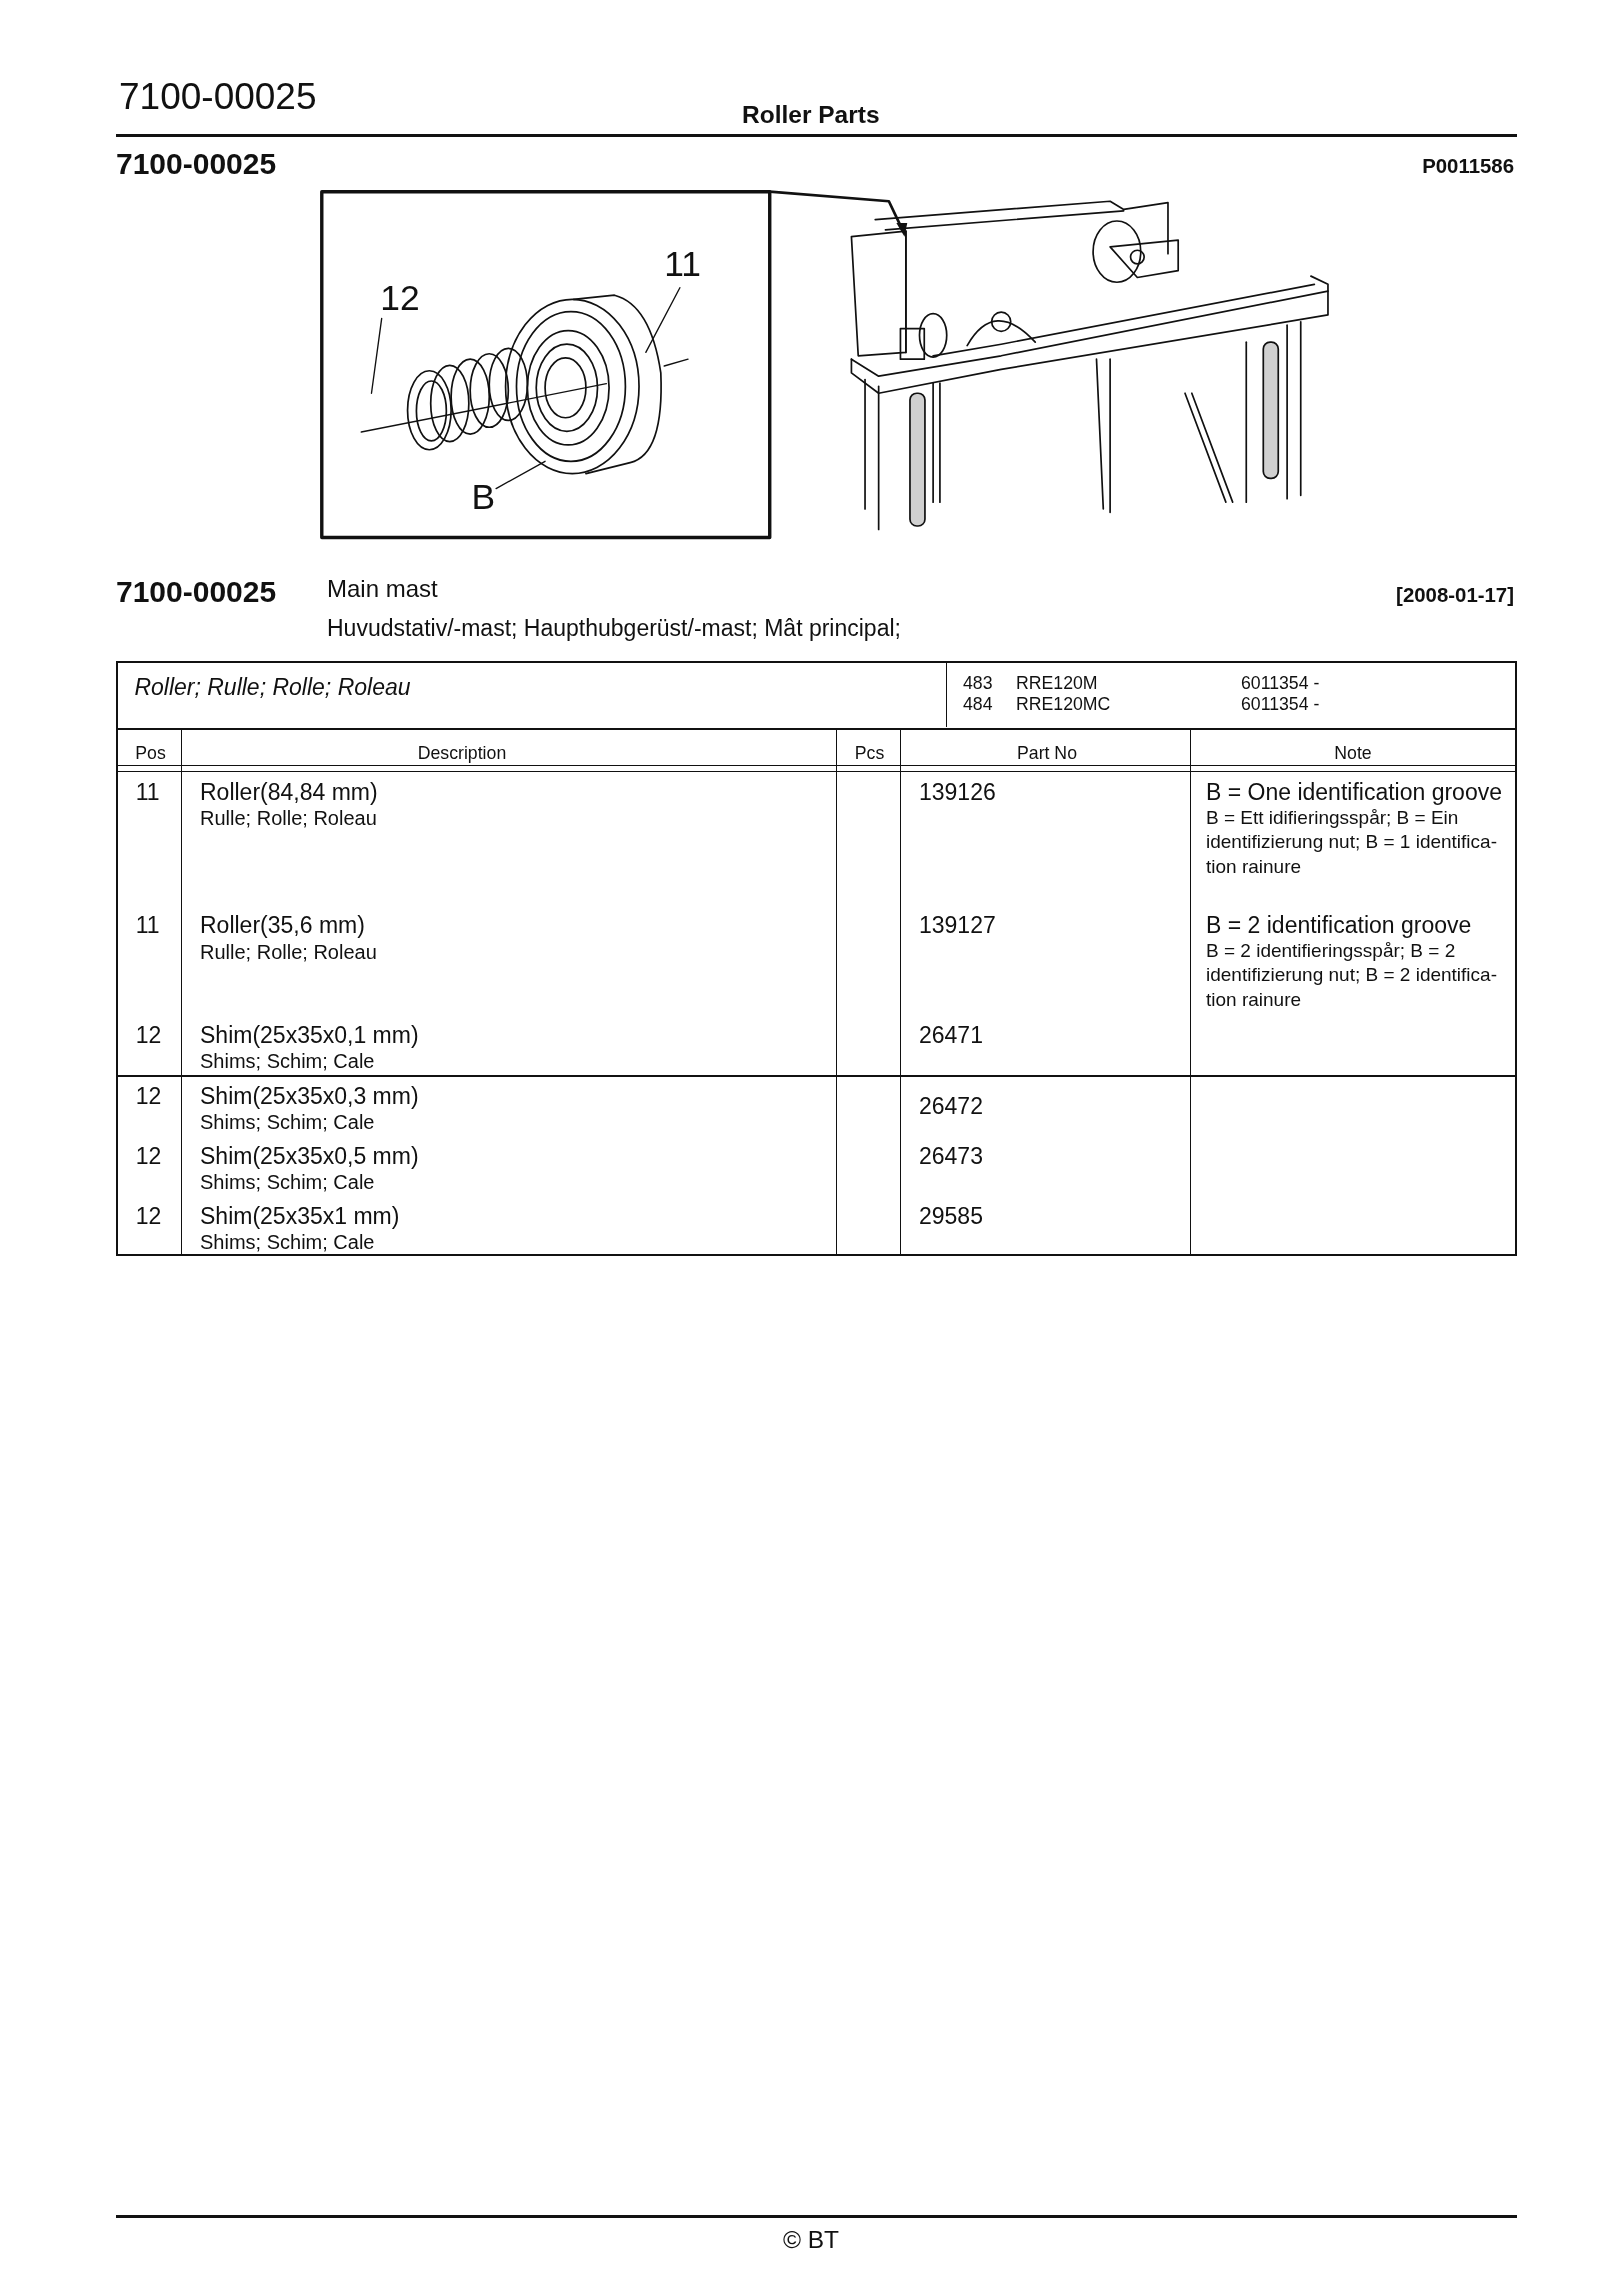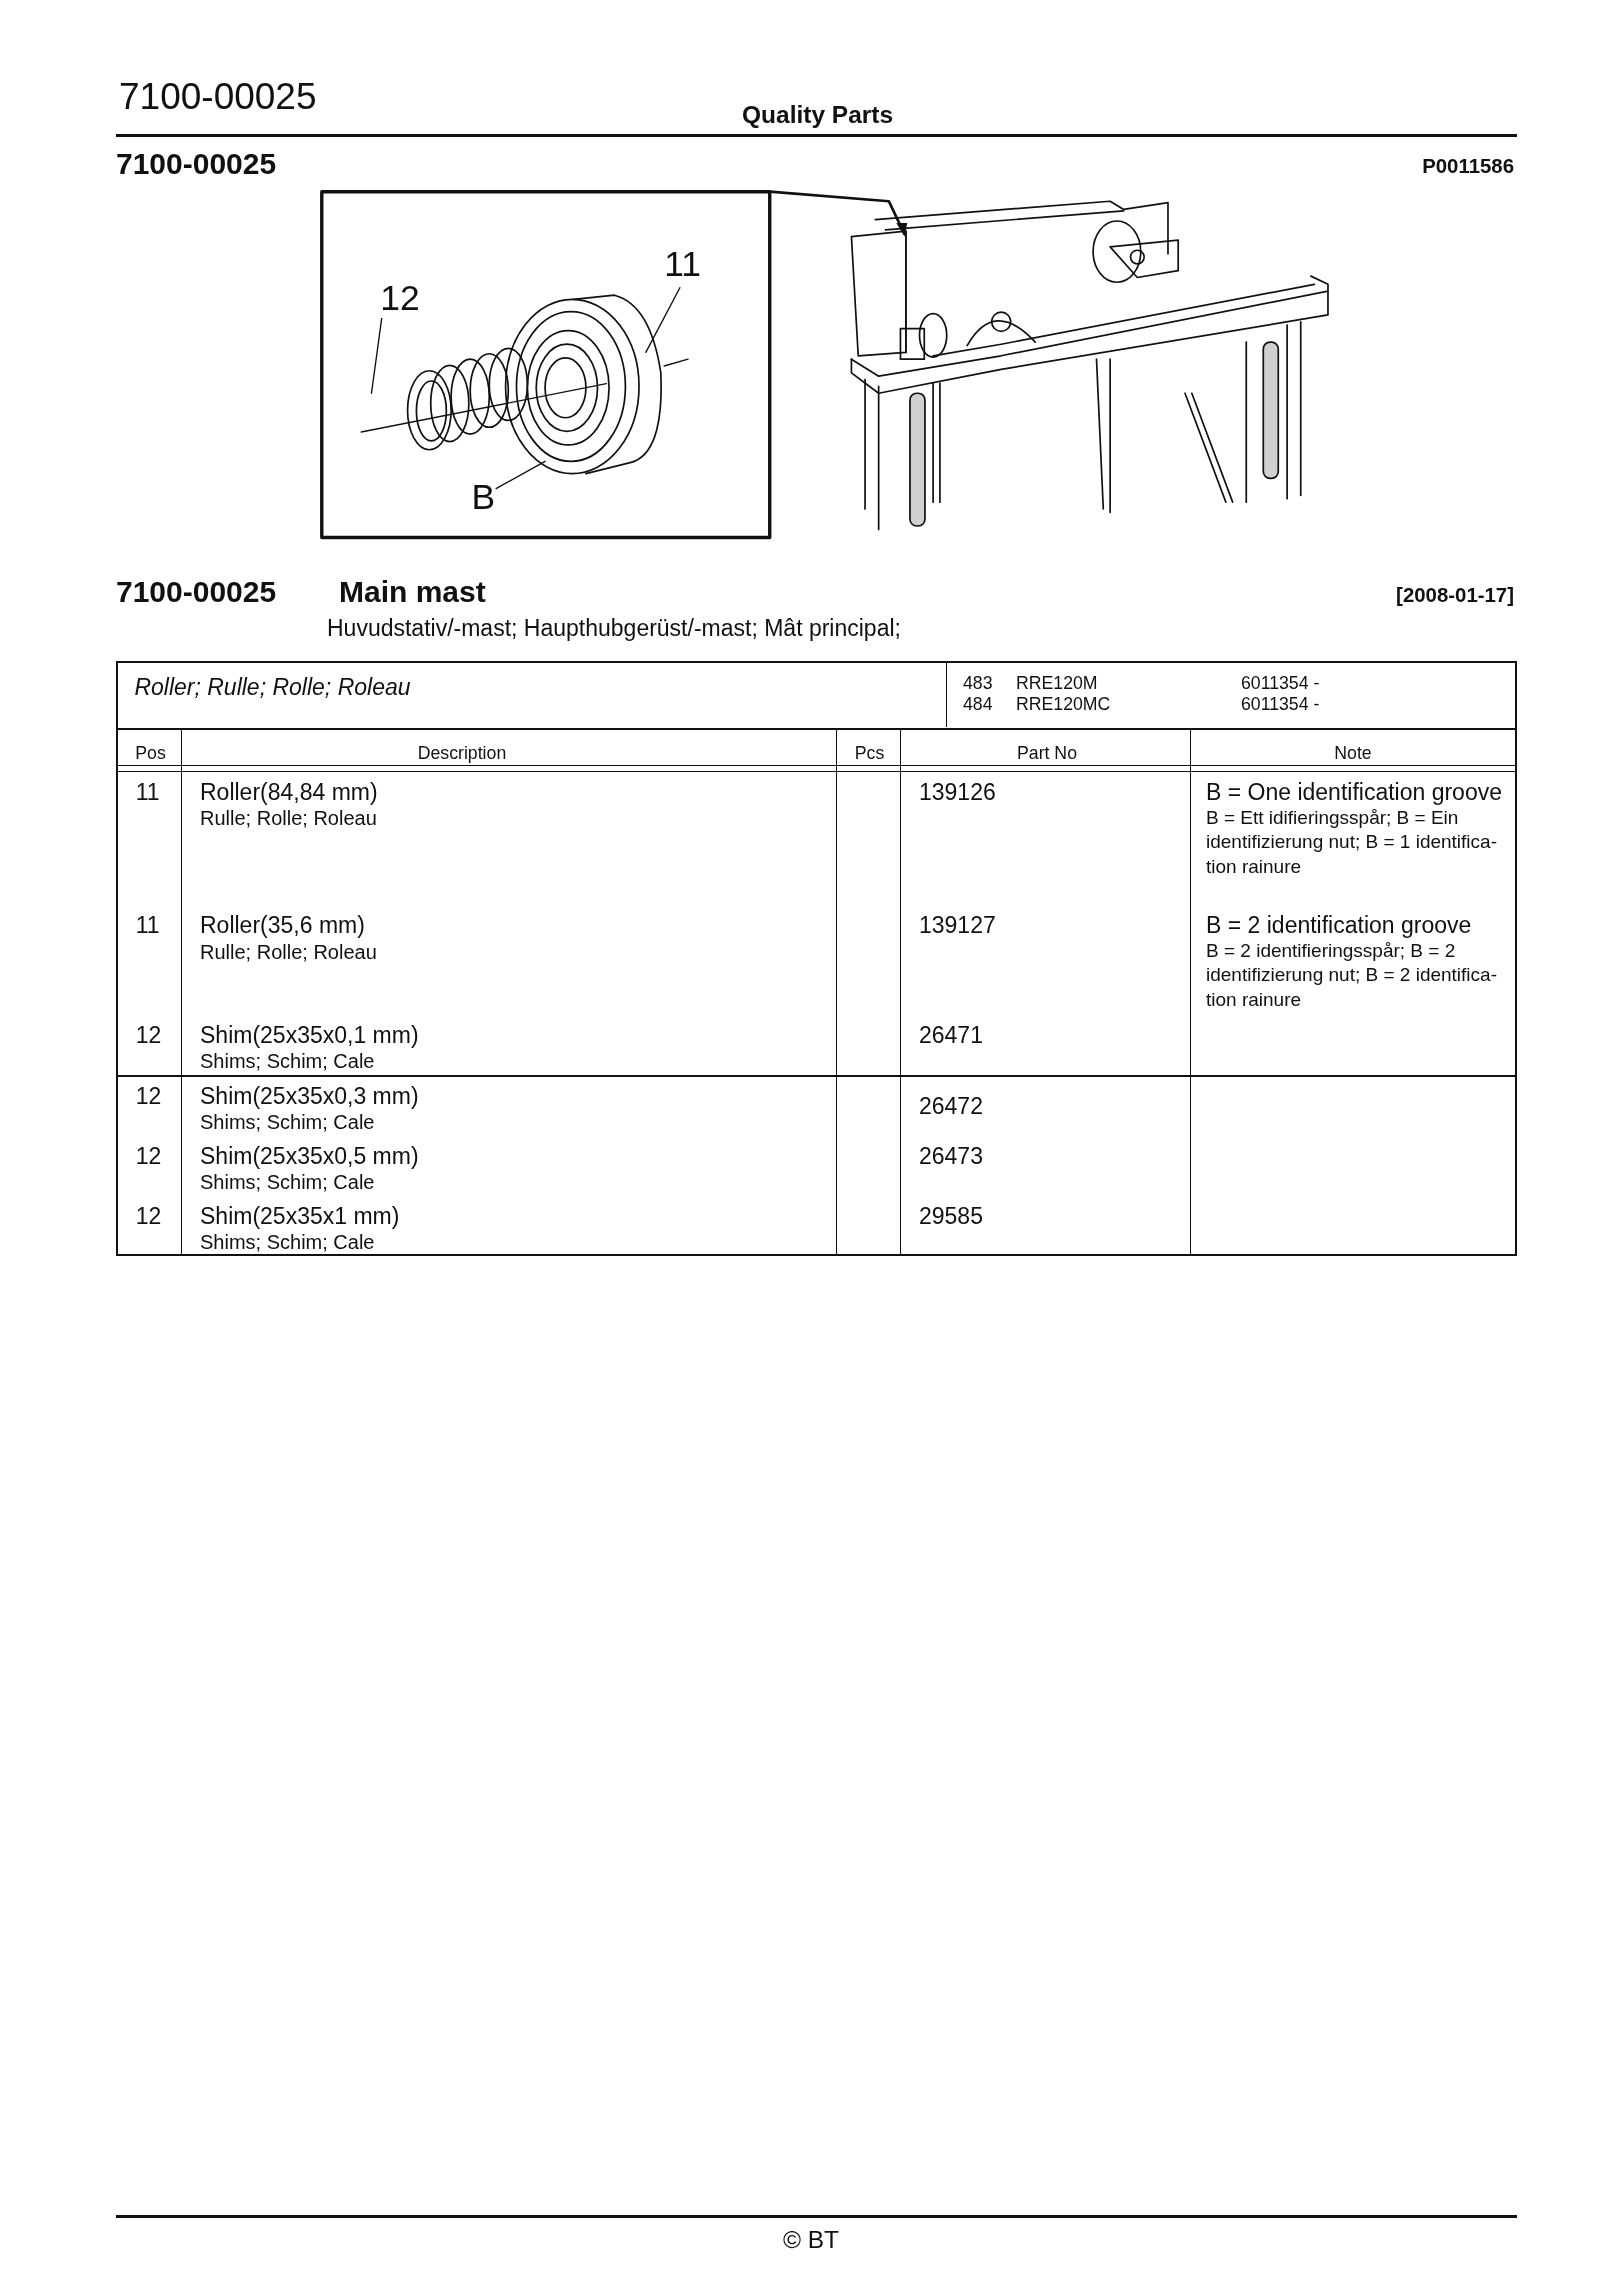--- a/index.html
+++ b/index.html
@@ -9,21 +9,21 @@
 
   .doc-id-top { left: 119px; top: 76px; font-size: 37px; font-weight: normal; letter-spacing: 0px; }
   .quality { left: 742px; top: 101px; font-size: 24.5px; font-weight: bold; }
   .rule-top { left: 116px; top: 134px; width: 1401px; height: 2.7px; background: #111; }
   .doc-id-2 { left: 116px; top: 147px; font-size: 30px; font-weight: bold; }
   .pcode { right: 108px; top: 155px; font-size: 20.4px; font-weight: bold; }
 
   .illus { left: 320px; top: 189px; width: 1022px; height: 354px; }
 
   .section-id { left: 116px; top: 575px; font-size: 30px; font-weight: bold; }
-  .section-title { left: 327px; top: 575px; font-size: 30px; font-weight: bold; margin-left: 12px; }
+  .section-title { left: 327px; top: 575px; font-size: 24px; font-weight: normal; }
   .section-sub { left: 327px; top: 615px; font-size: 23px; }
   .section-date { right: 108px; top: 584px; font-size: 20.4px; font-weight: bold; }
 
   .table { left: 116px; top: 661px; width: 1401px; height: 595px;
            border: 2.7px solid #111; box-sizing: border-box; }
   .grp-row { position: absolute; left: 0; top: 0; width: 100%; height: 67px;
              border-bottom: 2.7px solid #111; box-sizing: border-box; text-align: right; }
   .grp-name { position: absolute; left: 16.4px; top: 11px; font-size: 23px; font-style: italic; }
   .grp-div { position: absolute; left: 828px; top: 0; width: 1.4px; height: 64px; background: #111; }
   .model { position: absolute; font-size: 17.7px; }
@@ -45,21 +45,21 @@
   .note-main { font-size: 23px; line-height: 26.6px; }
   .note-sub { font-size: 19px; line-height: 24.5px; }
 
   .rule-foot { left: 116px; top: 2215px; width: 1401px; height: 2.7px; background: #111; }
   .copyright { left: 0; width: 1622px; top: 2226px; text-align: center; font-size: 24.5px; }
 </style>
 </head>
 <body>
 
 <div class="abs doc-id-top">7100-00025</div>
-<div class="abs quality">Quality Parts</div>
+<div class="abs quality">Roller Parts</div>
 <div class="abs rule-top"></div>
 <div class="abs doc-id-2">7100-00025</div>
 <div class="abs pcode">P0011586</div>
 
 <svg class="abs illus" viewBox="0 0 1500 520" xmlns="http://www.w3.org/2000/svg">
   <g fill="none" stroke="#111" stroke-linecap="round" stroke-linejoin="round">
 
     <rect x="2" y="4" width="658" height="508" stroke-width="5"></rect>
 
     <polyline points="660,4 835,18 855,60" stroke-width="4"></polyline>

